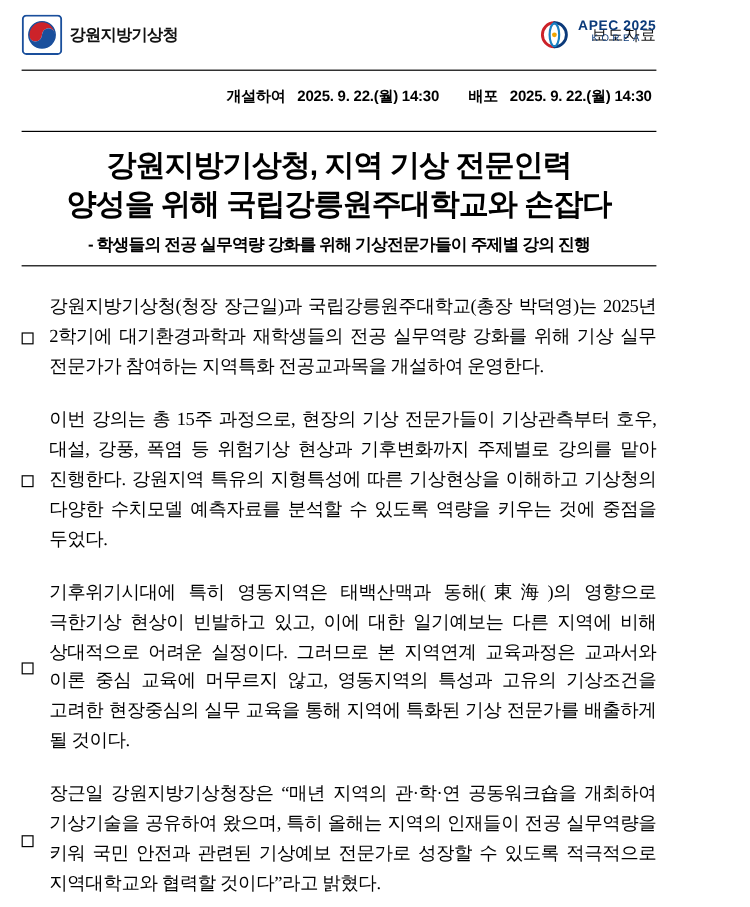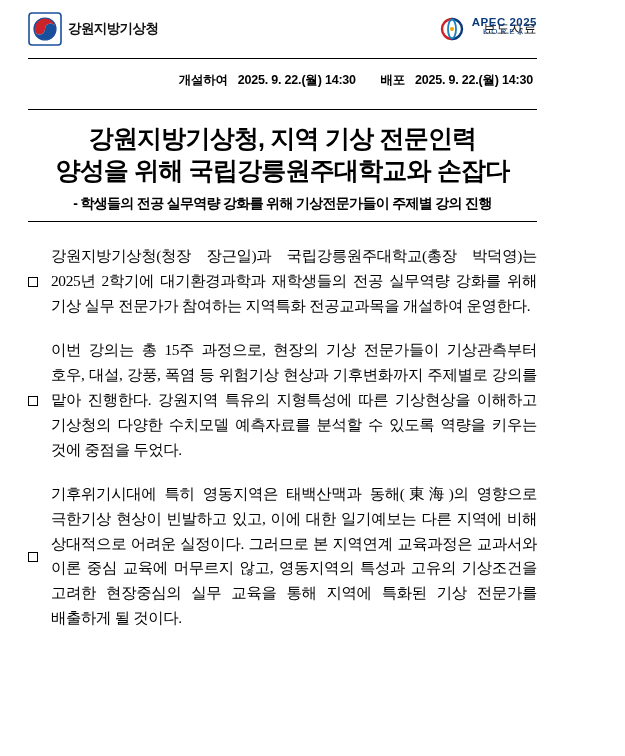--- a/index.html
+++ b/index.html
@@ -12,21 +12,21 @@
     background: #ffffff;
     font-family: "Liberation Serif", serif;
     color: #000000;
     overflow: hidden;
   }
   .page {
     position: relative;
     width: 565px;
     height: 756px;
     box-sizing: border-box;
-    padding: 0 28px;
+    padding: 0 18px;
   }
 
   
   .header {
     position: relative;
     height: 58px;
     display: flex;
     align-items: center;
     justify-content: space-between;
   }
@@ -236,15 +236,19 @@
     <div class="para">
       <span class="bullet"><span class="sq"></span></span>
       <span class="ptext">이번 강의는 총 15주 과정으로, 현장의 기상 전문가들이 기상관측부터 호우, 대설, 강풍, 폭염 등 위험기상 현상과 기후변화까지 주제별로 강의를 맡아 진행한다. 강원지역 특유의 지형특성에 따른 기상현상을 이해하고 기상청의 다양한 수치모델 예측자료를 분석할 수 있도록 역량을 키우는 것에 중점을 두었다.</span>
     </div>
 
     <div class="para">
       <span class="bullet"><span class="sq"></span></span>
       <span class="ptext">기후위기시대에 특히 영동지역은 태백산맥과 동해(東海)의 영향으로 극한기상 현상이 빈발하고 있고, 이에 대한 일기예보는 다른 지역에 비해 상대적으로 어려운 실정이다. 그러므로 본 지역연계 교육과정은 교과서와 이론 중심 교육에 머무르지 않고, 영동지역의 특성과 고유의 기상조건을 고려한 현장중심의 실무 교육을 통해 지역에 특화된 기상 전문가를 배출하게 될 것이다.</span>
     </div>
 
+    <div class="para">
+      <span class="bullet"><span class="sq"></span></span>
+      <span class="ptext">장근일 강원지방기상청장은 “매년 지역의 관·학·연 공동워크숍을 개최하여 기상기술을 공유하여 왔으며, 특히 올해는 지역의 인재들이 전공 실무역량을 키워 국민 안전과 관련된 기상예보 전문가로 성장할 수 있도록 적극적으로 지역대학교와 협력할 것이다”라고 밝혔다.</span>
+    </div>
 
   </div>
 </div>
 
 </body></html>

